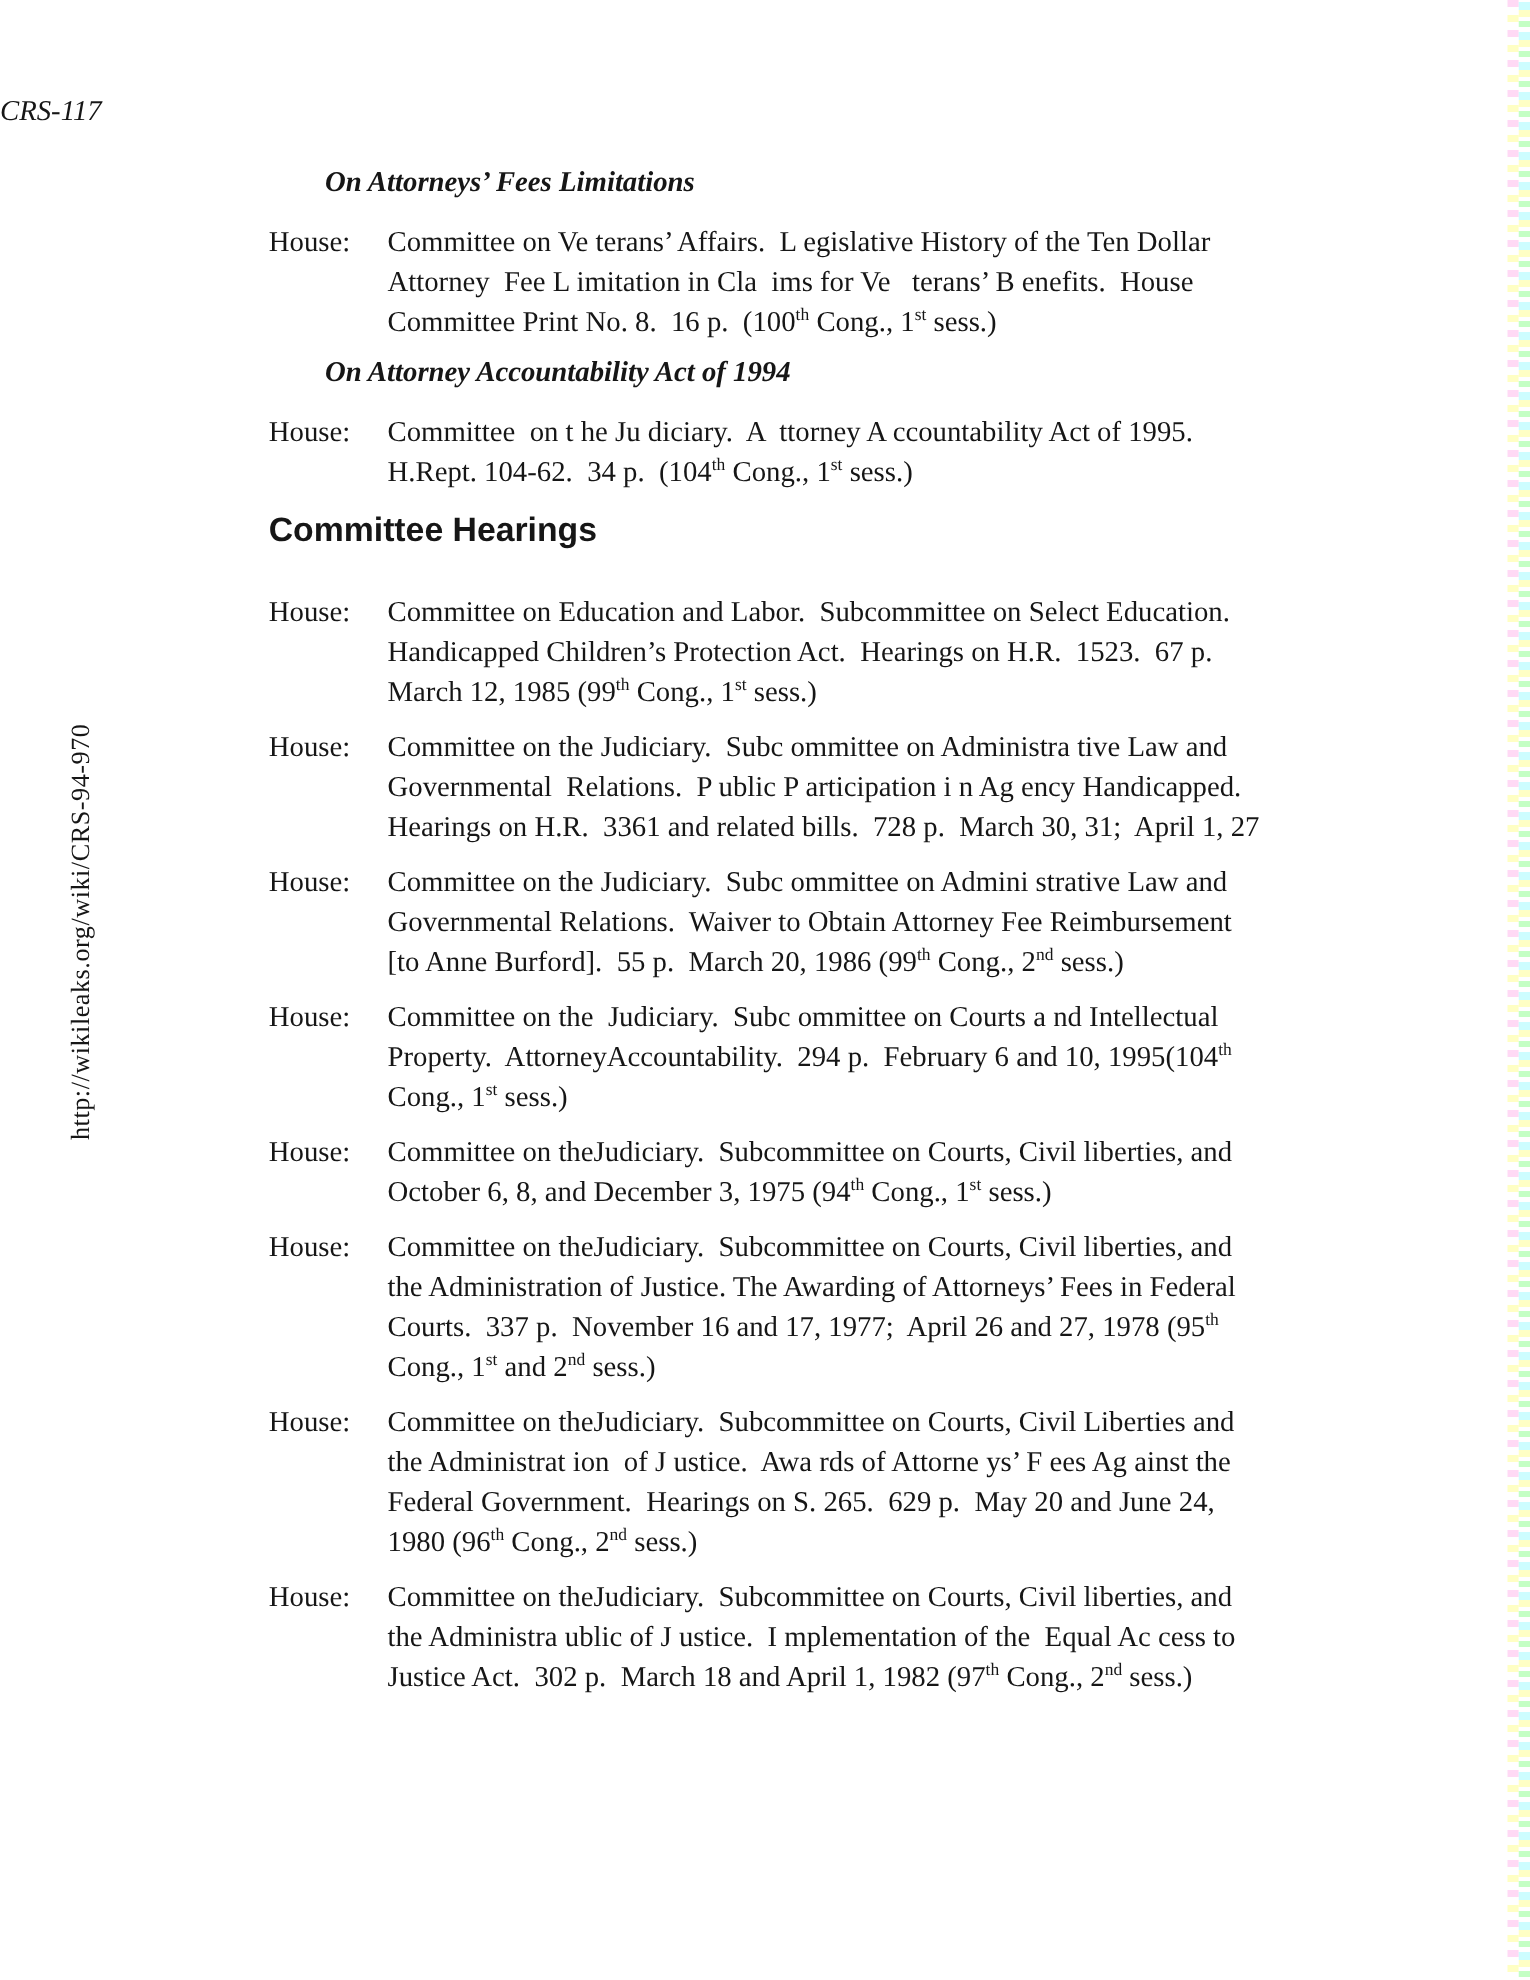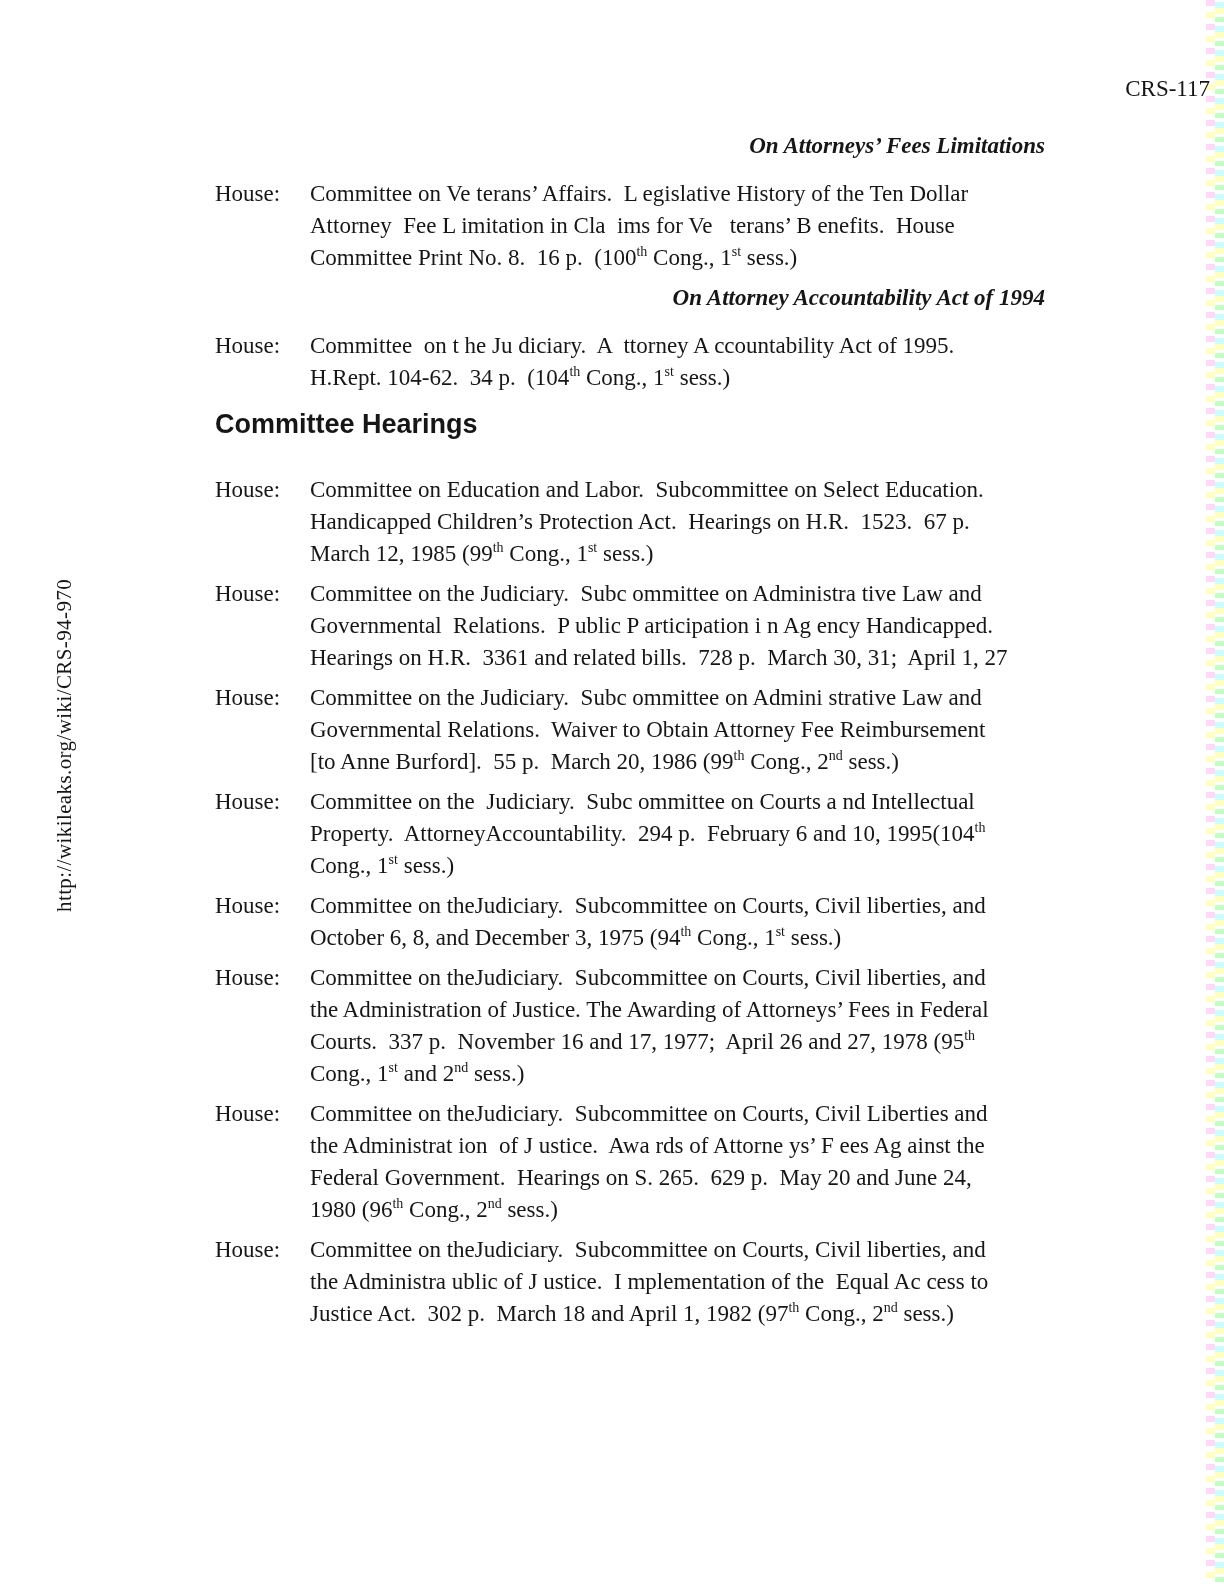--- a/index.html
+++ b/index.html
@@ -23,39 +23,39 @@
       #ffd9f5 0px 6px, #ffffff 6px 12px, #ffffc4 12px 18px, #ffffff 18px 24px);
   }
   .edge-strip::after {
     right: 0;
     background: repeating-linear-gradient(to bottom,
       #ffffff 0px 2px, #cdfdff 2px 8px, #ffffc4 8px 14px,
       #ffffff 14px 17px, #c4ffc4 17px 22px, #ffffff 22px 24px);
   }
   .page-header {
     position: absolute; top: 76px; left: 0; width: 1210px;
-    text-align: right; font-size: 23px; line-height: 26px;
+    text-align: left; font-size: 23px; line-height: 26px; font-style: italic;
   }
   .sidebar-url {
     position: absolute; left: 52px; top: 912px;
     transform: rotate(-90deg); transform-origin: 0 0;
     font-size: 21px; letter-spacing: 0.4px; white-space: pre;
   }
   .content { position: absolute; top: 122px; left: 215px; width: 830px; }
   .subheading {
     font-weight: bold; font-style: italic;
     font-size: 23px; line-height: 32px;
-    margin: 8px 0 16px 45px; white-space: pre; text-align: right;
+    margin: 8px 0 16px 45px; white-space: pre;
   }
   .main-heading {
     font-family: "Liberation Sans", sans-serif;
     font-weight: bold; font-size: 27px; line-height: 36px;
     margin: 12px 0 32px 0; white-space: pre;
   }
-  .entry { position: relative; padding-left: 95px; margin: 0 0 8px 0; font-size: 23px; }
+  .entry { position: relative; padding-left: 95px; margin: 12px 0 8px 0; font-size: 23px; }
   .entry-label { position: absolute; left: 0; top: 0; line-height: 32px; }
   .entry-line { line-height: 32px; white-space: pre; }
   .entry-line sup {
     font-size: 14px; line-height: 0;
     vertical-align: baseline; position: relative; top: -9px;
   }
 </style>
 </head>
 <body>
 

